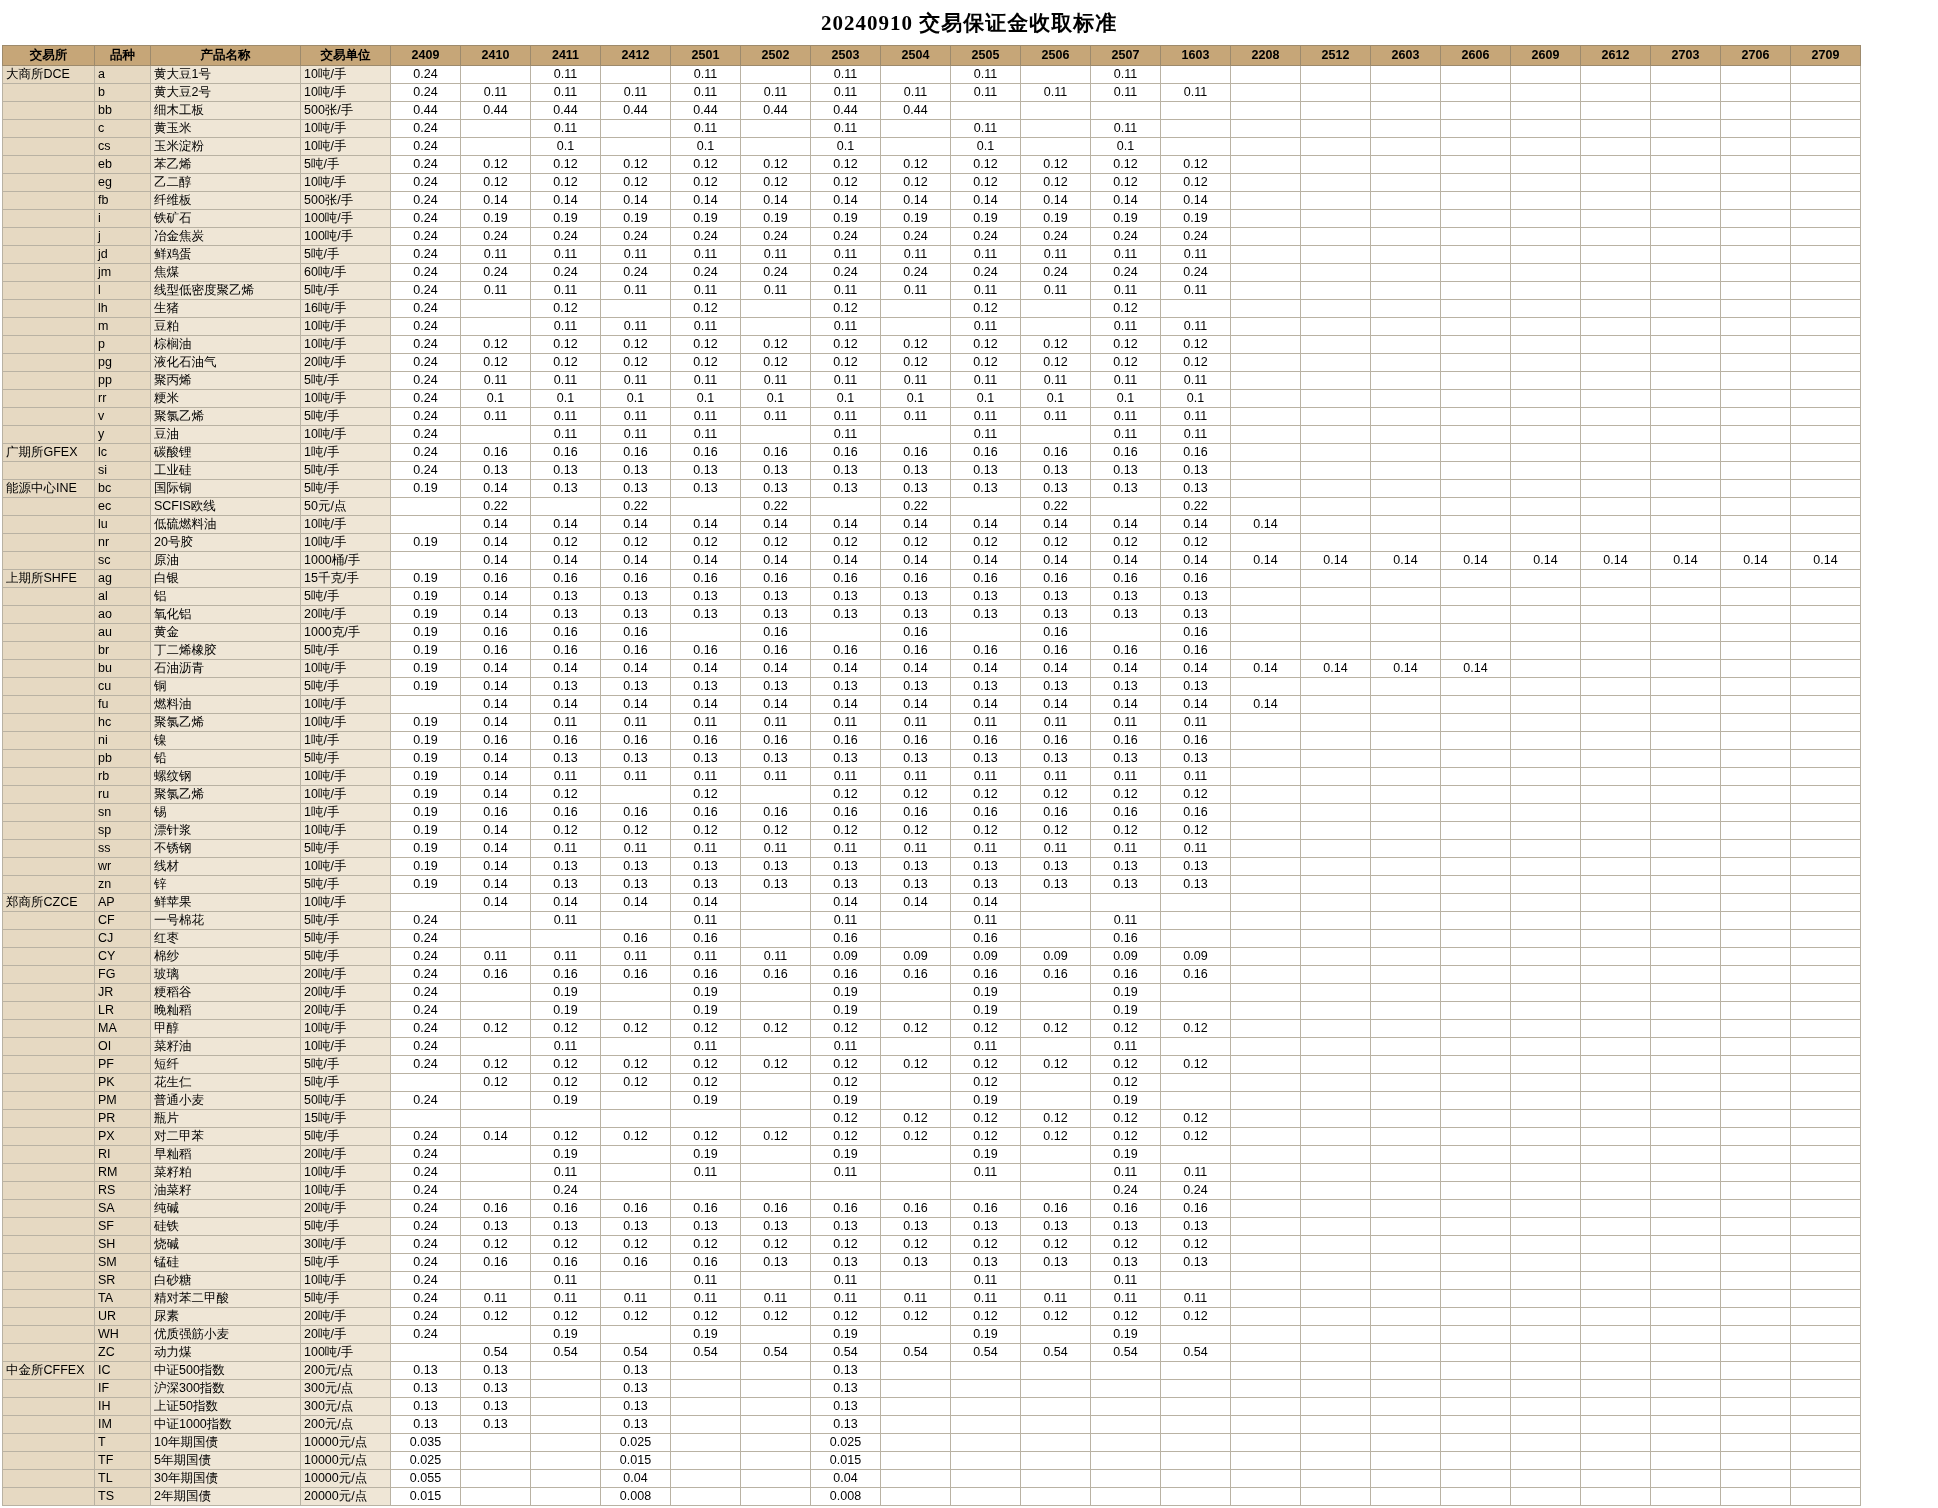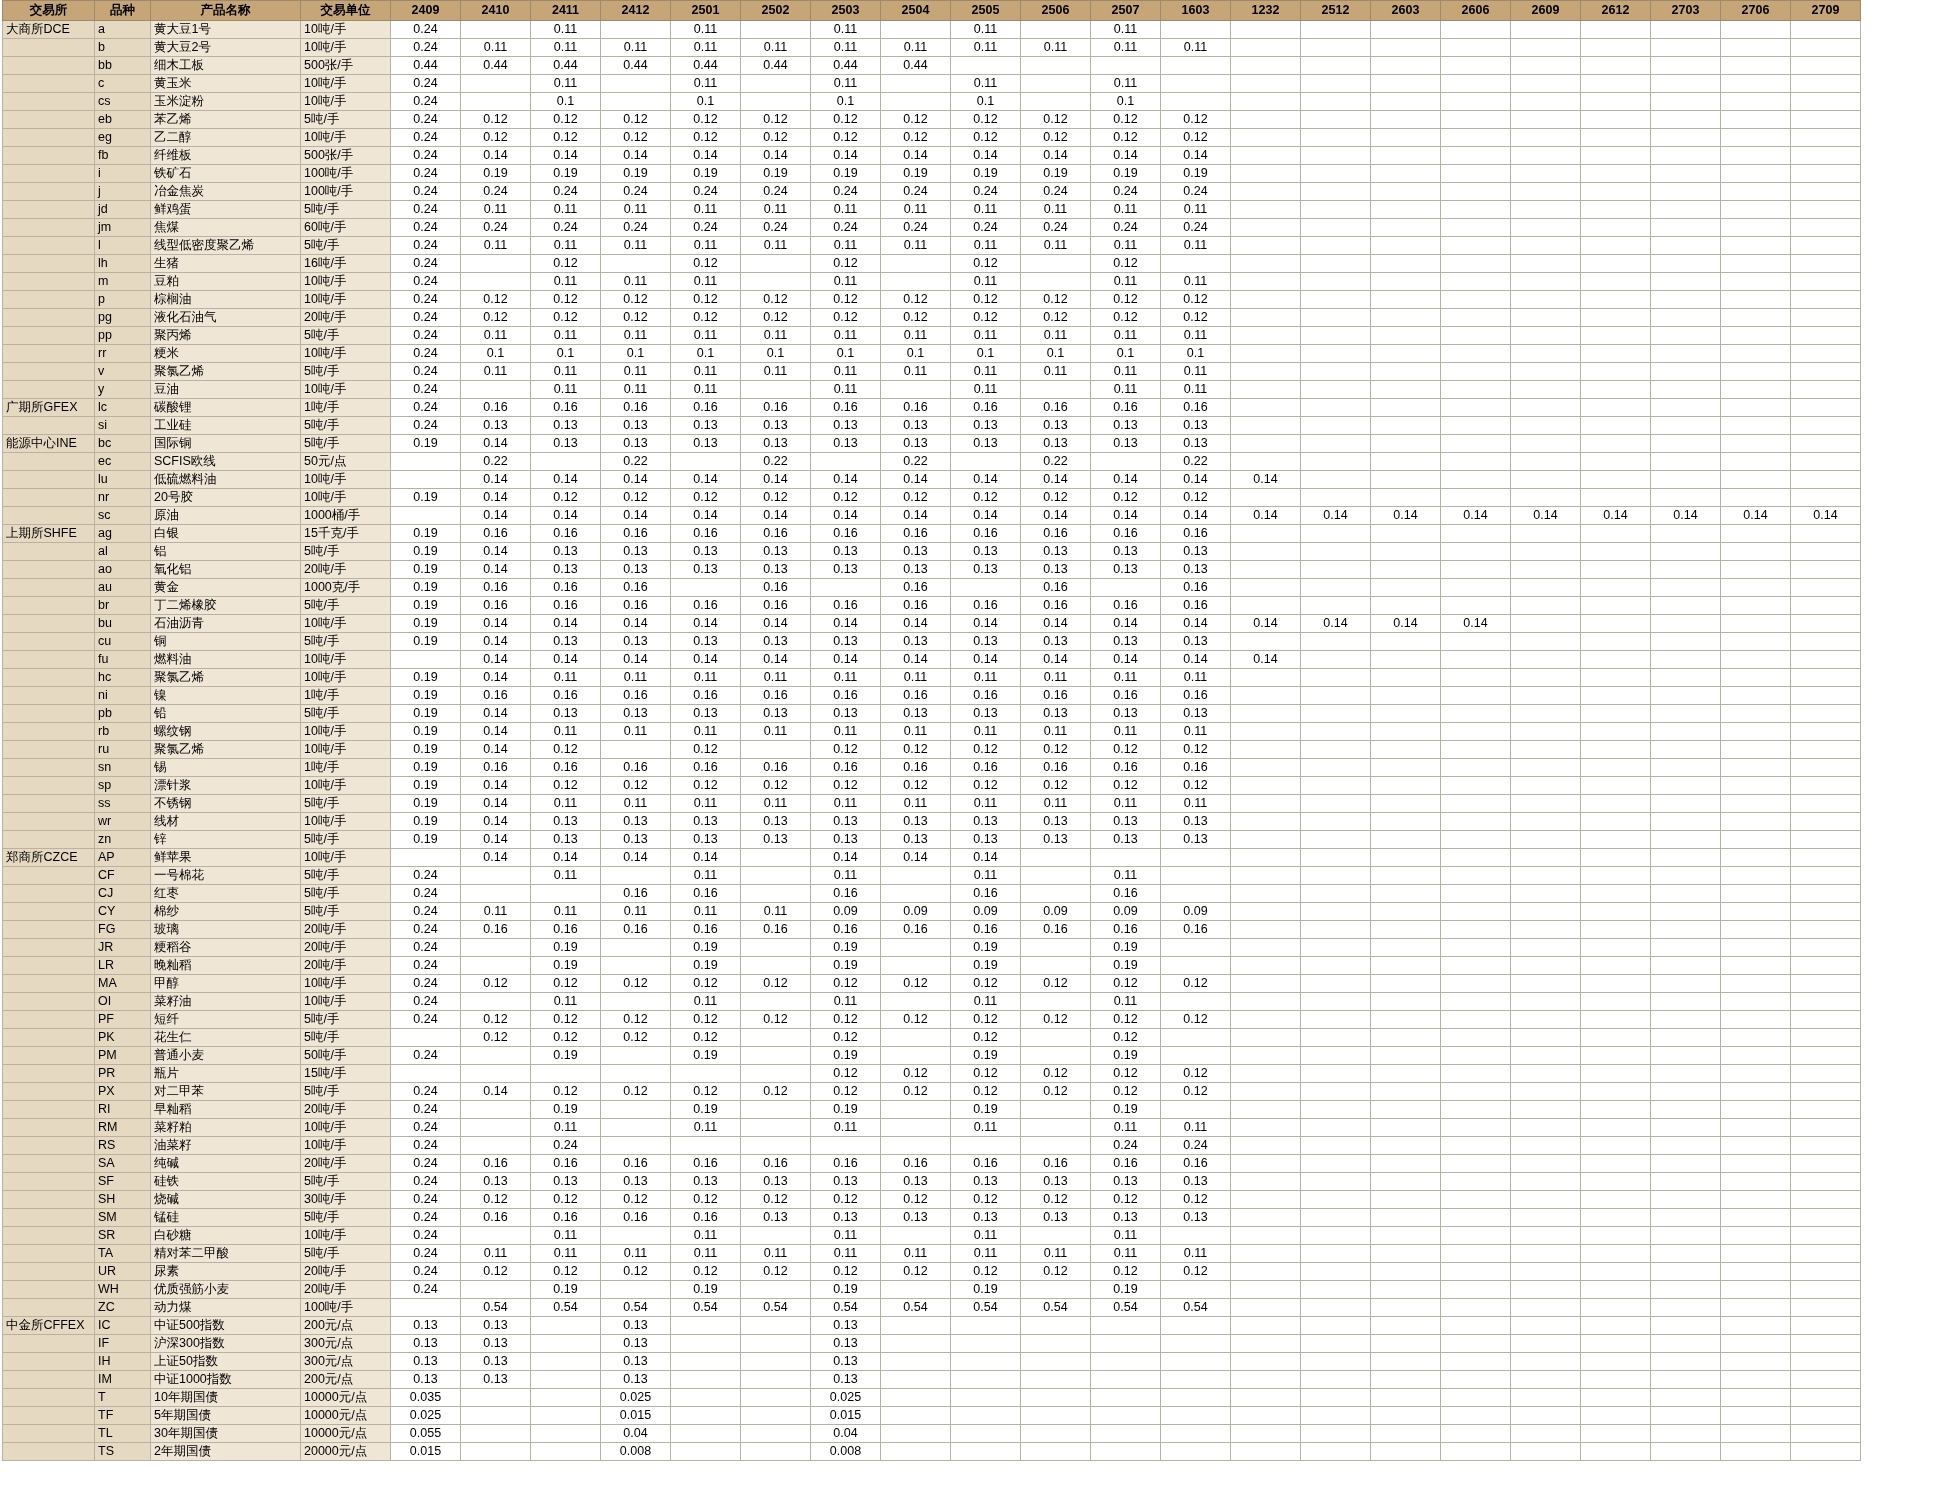--- a/index.html
+++ b/index.html
@@ -41,20 +41,21 @@
   col.c-exch{width:92px;}
   col.c-code{width:56px;}
   col.c-name{width:150px;}
   col.c-unit{width:90px;}
   col.c-m{width:70px;}
 </style>
 </head>
 <body>
 
 <div id="page">
+  <div id="title">20240910 交易保证金收取标准</div>
   <table>
     <colgroup id="colgroup">
       <col class="c-exch">
         <col class="c-code">
         <col class="c-name">
         <col class="c-unit">
     <col class="c-m">
         <col class="c-m">
         <col class="c-m">
         <col class="c-m">
@@ -87,21 +88,21 @@
           <th>2411</th>
           <th>2412</th>
           <th>2501</th>
           <th>2502</th>
           <th>2503</th>
           <th>2504</th>
           <th>2505</th>
           <th>2506</th>
           <th>2507</th>
           <th>1603</th>
-          <th>1232</th>
+          <th>2208</th>
           <th>2512</th>
           <th>2603</th>
           <th>2606</th>
           <th>2609</th>
           <th>2612</th>
           <th>2703</th>
           <th>2706</th>
           <th>2709</th>
         </tr>
     </thead>

